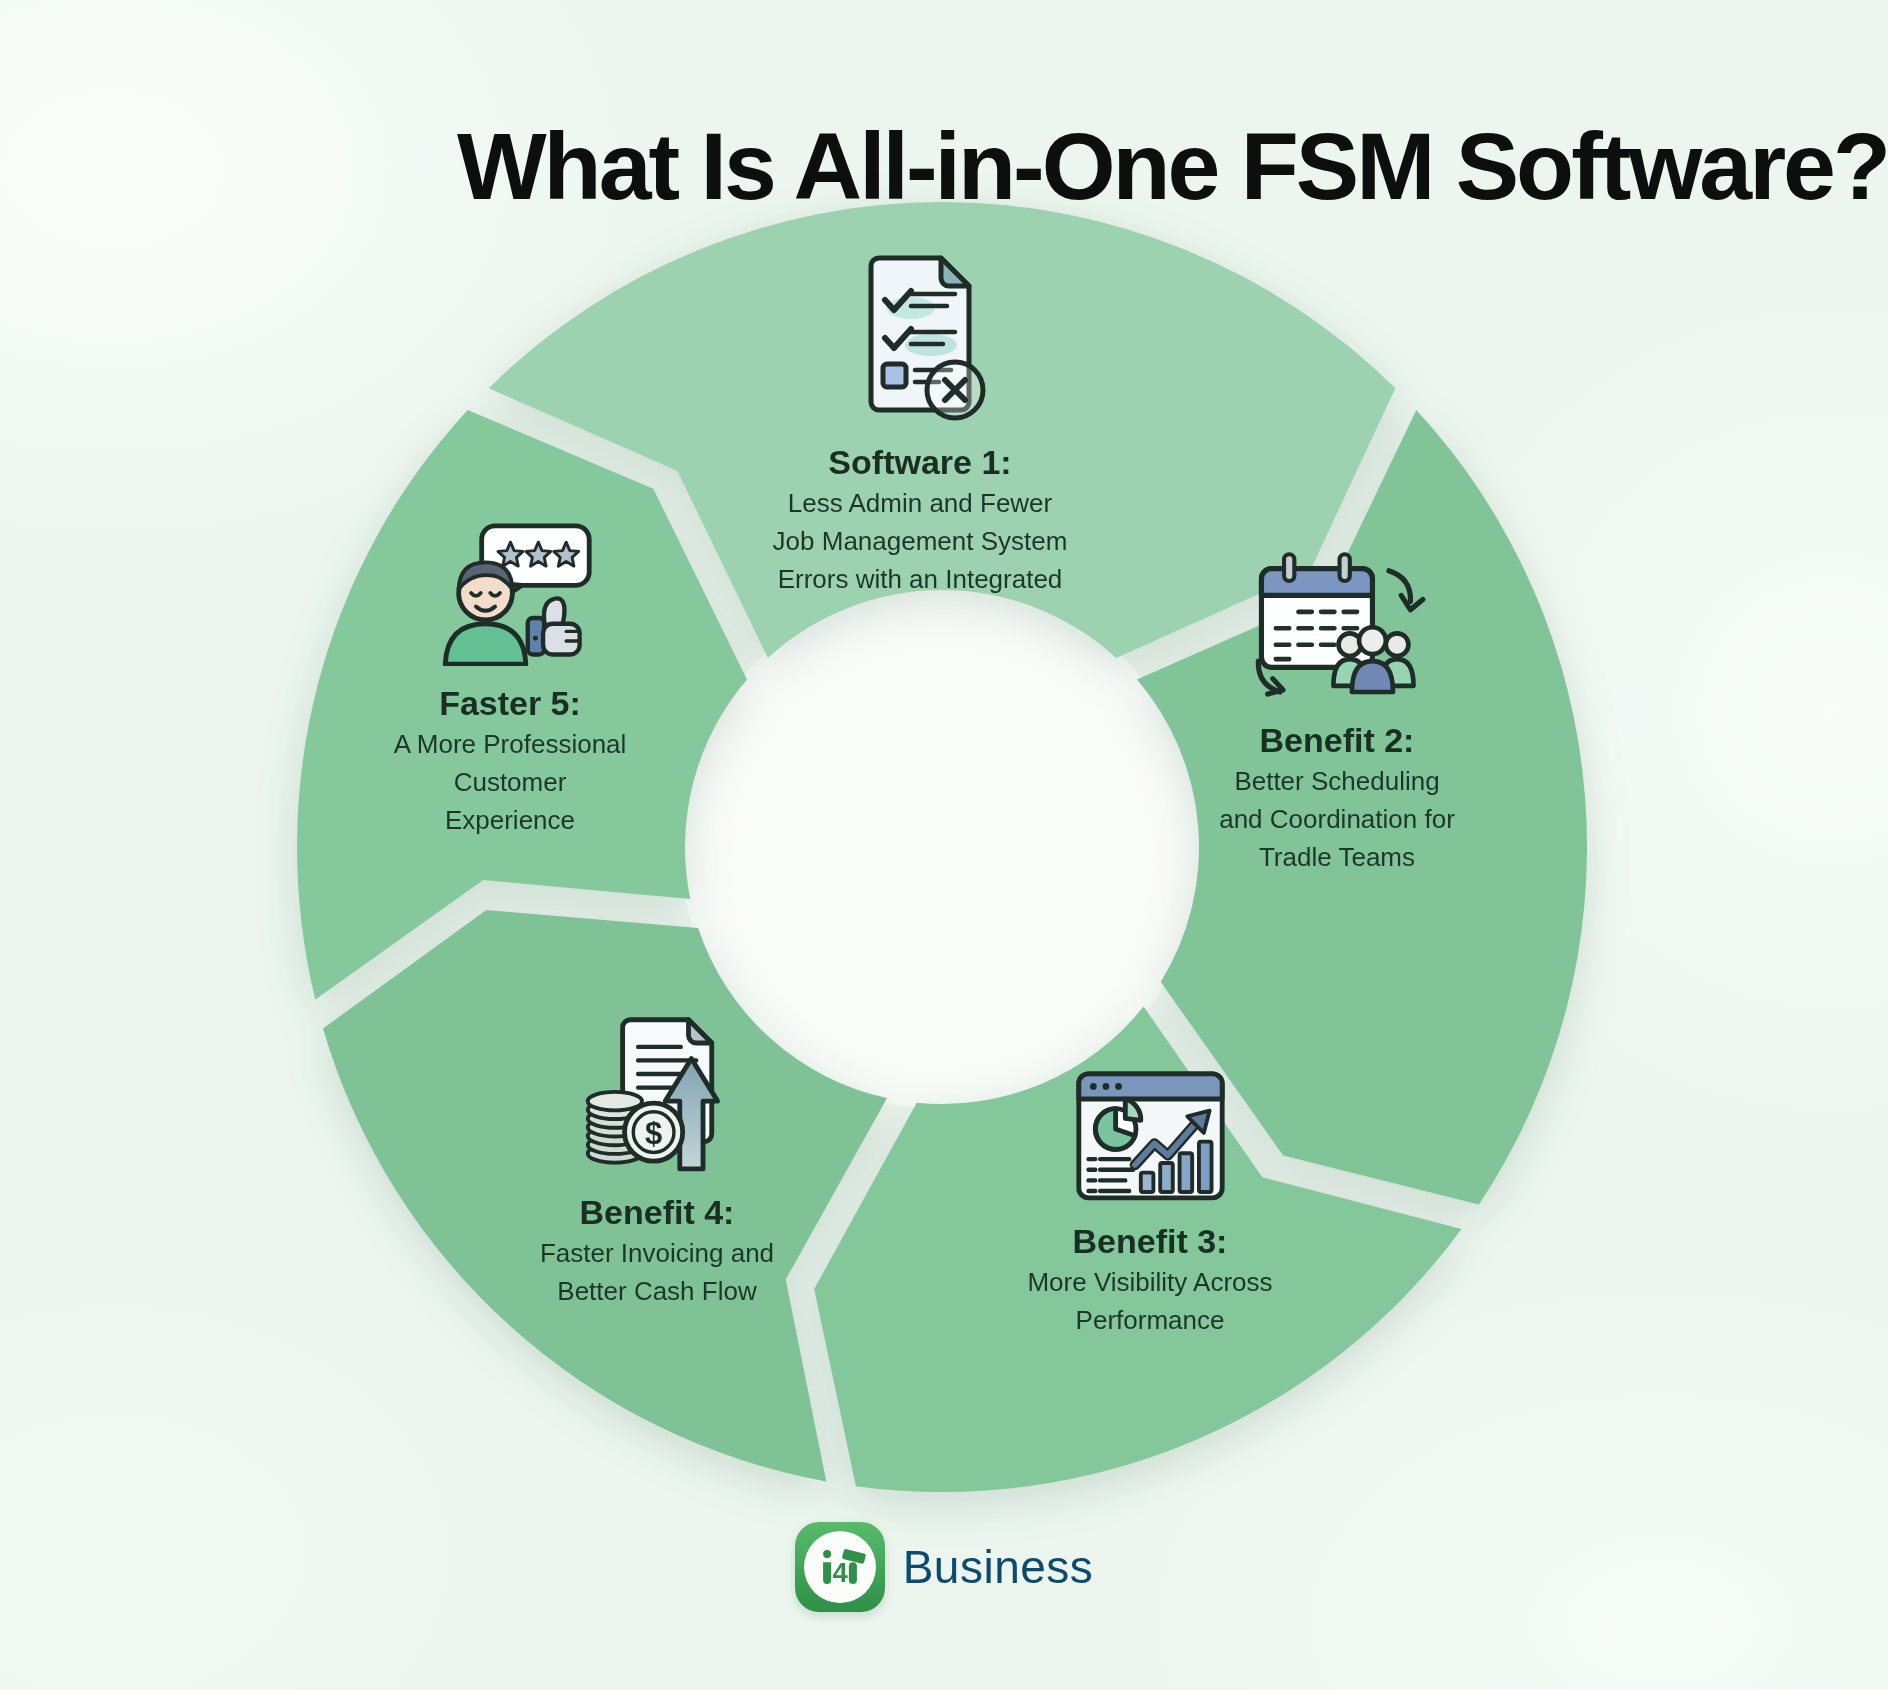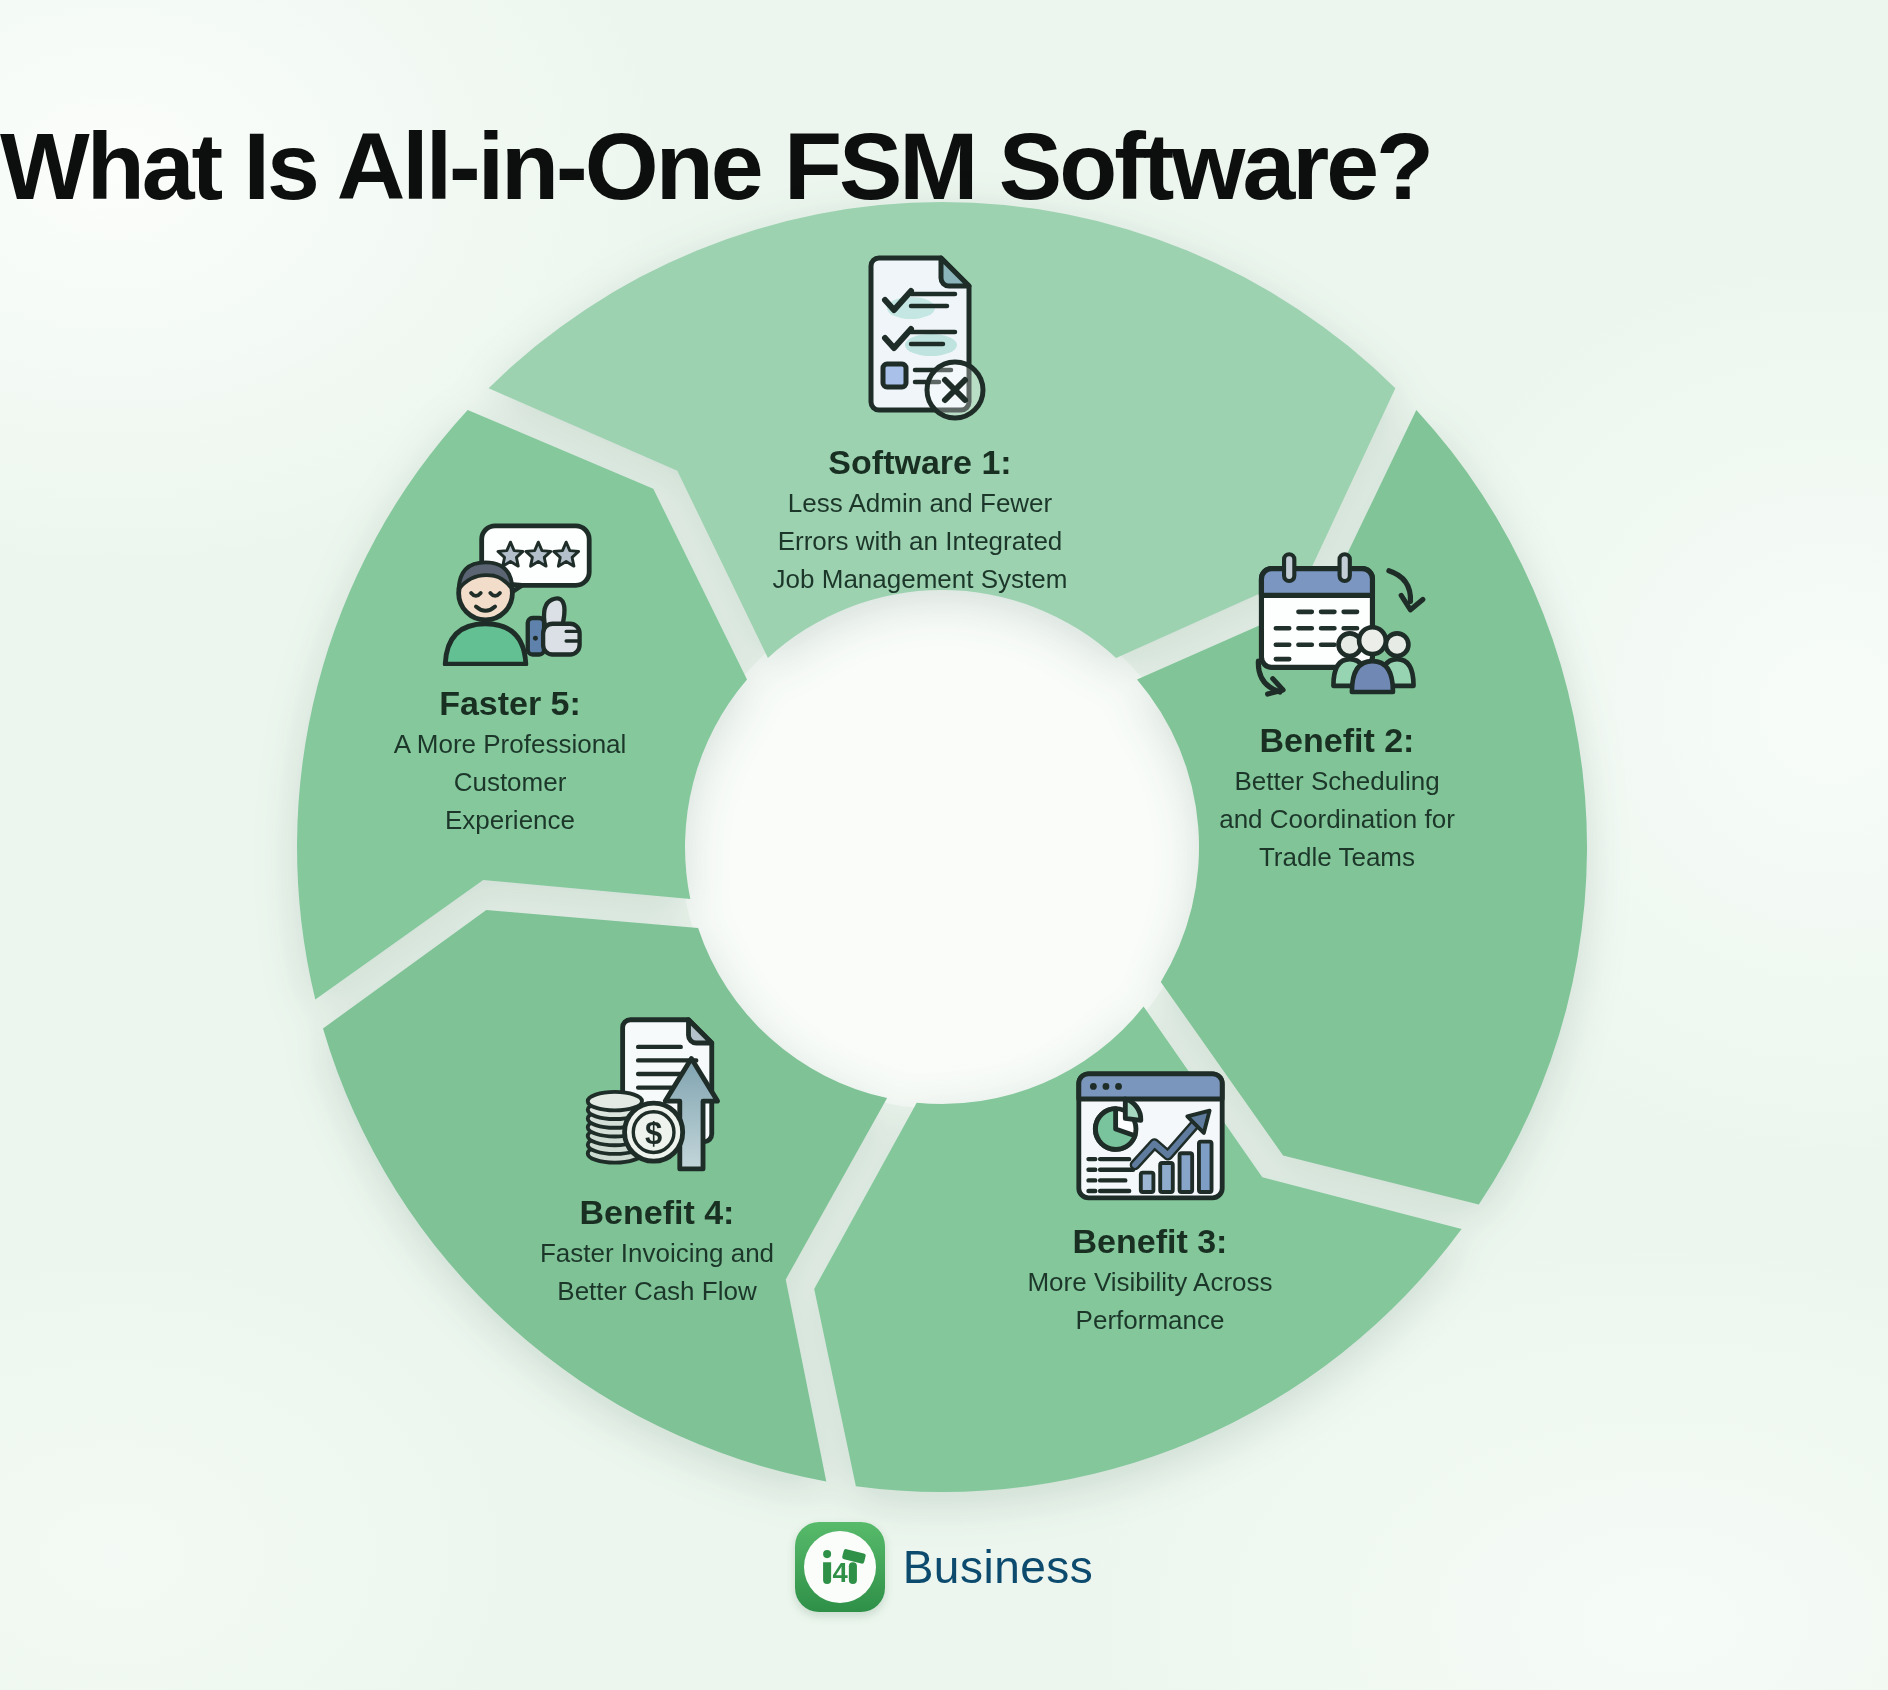--- a/index.html
+++ b/index.html
@@ -9,21 +9,21 @@
     font-family:"Liberation Sans","DejaVu Sans",sans-serif;
   }
   .bg-glows{position:absolute;inset:0;pointer-events:none;
     background:
       radial-gradient(900px 650px at 6% 10%, rgba(252,254,252,.95), rgba(252,254,252,0) 62%),
       radial-gradient(760px 760px at 97% 42%, rgba(249,253,250,.9), rgba(249,253,250,0) 60%),
       radial-gradient(950px 620px at 88% 96%, rgba(247,252,248,.9), rgba(247,252,248,0) 62%),
       radial-gradient(700px 520px at 6% 92%, rgba(245,251,246,.8), rgba(245,251,246,0) 60%);
   }
   .page-title{
-    position:absolute;top:48px;left:0;right:0;text-align:left;
+    position:absolute;top:48px;left:0;right:0;text-align:right;
     font-size:95px;font-weight:700;letter-spacing:-3px;color:#0d0f0e;
   }
   .inner-hole{
     position:absolute;left:680px;top:585px;width:524px;height:524px;border-radius:50%;
     background:radial-gradient(circle at 50% 46%, #f9fcf9 60%, #f3f9f4 100%);
   }
   .ring{position:absolute;left:0;top:0;filter:drop-shadow(0 12px 22px rgba(40,80,60,.16));}
   .benefit{
     position:absolute;width:520px;display:flex;flex-direction:column;align-items:center;
     text-align:center;color:#1c372a;
@@ -75,22 +75,22 @@
       <path d="M40,88 l9,10 l17,-19" fill="none" stroke-width="6"></path>
       <path d="M66,82 H110 M66,94 H98" fill="none" stroke-width="4.5"></path>
       <rect x="38" y="114" width="23" height="23" rx="4" fill="#a9c0e8"></rect>
       <path d="M70,120 H106 M70,132 H94" fill="none" stroke-width="4.5"></path>
       <circle cx="110" cy="140" r="28" fill="rgba(255,255,255,0.28)"></circle>
       <path d="M100,130 L120,150 M120,130 L100,150" fill="none" stroke-width="6"></path>
     </g>
   </svg>
   <h3>Software 1:</h3>
   <span class="line">Less Admin and Fewer</span>
+  <span class="line">Job Management System</span>
   <span class="line">Errors with an Integrated</span>
-  <span class="line">Job Management System</span>
 </div>
 
 <div class="benefit" style="left:1077px;top:544px;">
   <svg class="icon" width="185" viewBox="0 0 180 155">
     <g stroke="#1f2d28" stroke-width="5" stroke-linejoin="round" stroke-linecap="round">
       <rect x="16" y="24" width="108" height="96" rx="10" fill="#fdfefe"></rect>
       <path d="M16,50 v-16 a10,10 0 0 1 10,-10 h88 a10,10 0 0 1 10,10 v16 Z" fill="#7b96c0"></path>
       <rect x="38" y="10" width="10" height="26" rx="5" fill="#c3cdd6" stroke-width="4"></rect>
       <rect x="92" y="10" width="10" height="26" rx="5" fill="#c3cdd6" stroke-width="4"></rect>
       <path d="M52,66 h13 M74,66 h13 M96,66 h13 M30,82 h13 M52,82 h13 M74,82 h13 M96,82 h13 M30,98 h13 M52,98 h13 M74,98 h13 M96,98 h13 M30,112 h13" fill="none" stroke-width="4.5" stroke="#20302a"></path>

